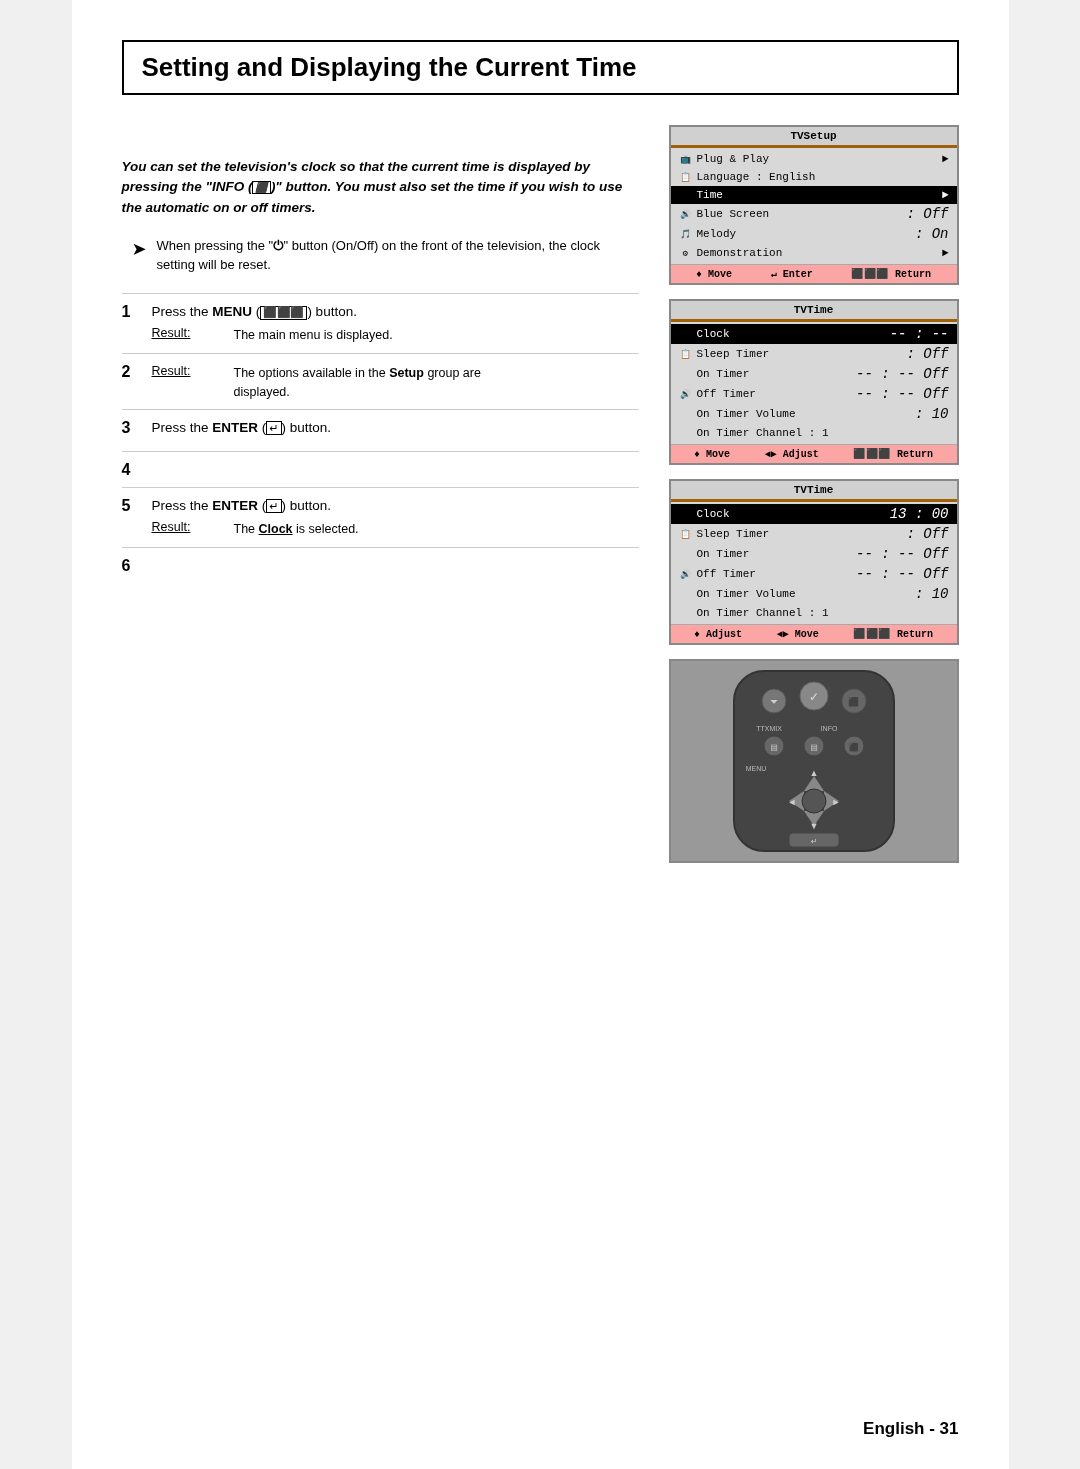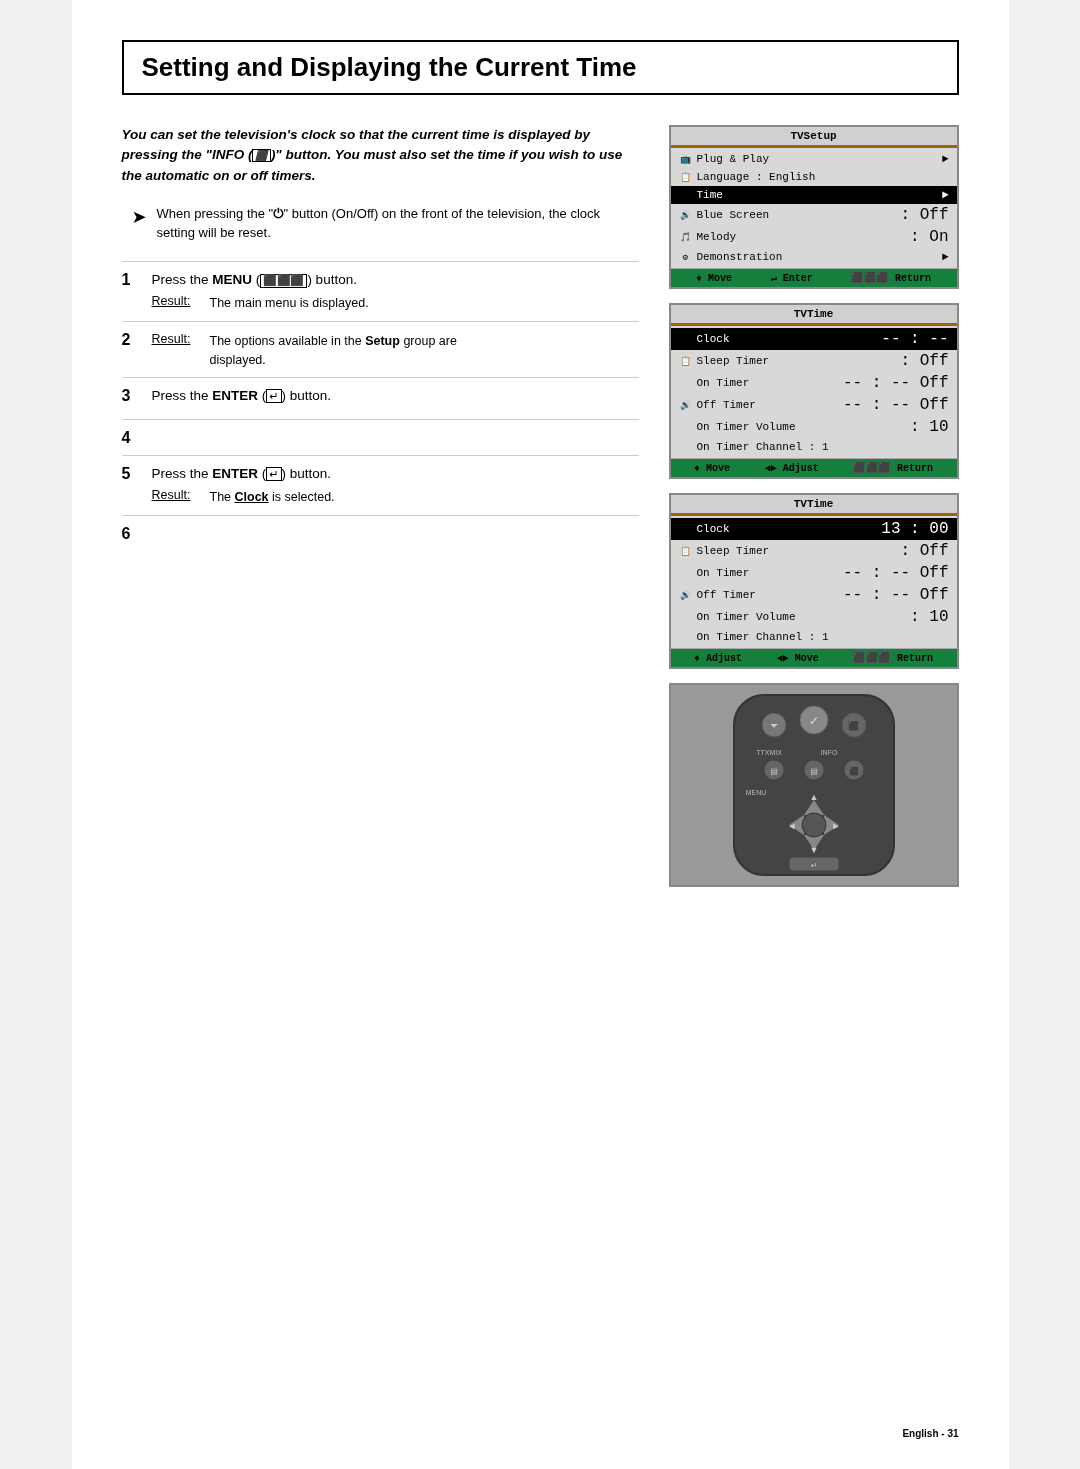--- a/index.html
+++ b/index.html
@@ -52,20 +52,21 @@
       gap: 14px;
     }
 
     
     .intro-para {
       font-style: italic;
       font-weight: bold;
       font-size: 13.5px;
       line-height: 1.5;
       margin-bottom: 18px;
+      margin-top: 32px;
     }
 
     
     .note-row {
       display: flex;
       align-items: flex-start;
       margin-bottom: 18px;
       padding-left: 10px;
     }
     .note-arrow {
@@ -101,20 +102,21 @@
     }
     .step-main {
       font-size: 13.5px;
       line-height: 1.5;
       margin-bottom: 4px;
     }
     .step-result-row {
       display: flex;
       align-items: flex-start;
       margin-top: 2px;
+      gap: 24px;
     }
     .result-label {
       font-size: 12.5px;
       text-decoration: underline;
       margin-right: 16px;
       flex-shrink: 0;
       min-width: 42px;
     }
     .result-text {
       font-size: 12.5px;
@@ -166,33 +168,34 @@
       width: 22px;
       text-align: center;
       font-size: 10px;
       flex-shrink: 0;
     }
     .tv-label {
       flex: 1;
       font-size: 11px;
     }
     .tv-value {
-      font-size: 16px;
+      font-size: 14px;
       margin-left: 4px;
+      font-style: italic;
     }
     .tv-arrow {
       font-size: 11px;
       margin-left: 4px;
     }
     .tv-footer {
       display: flex;
       justify-content: space-around;
       align-items: center;
       border-top: 1px solid #aaa;
-      background: #15803d;
+      background: #fca5a5;
       padding: 3px 6px;
       font-size: 10px;
     }
     .tv-footer span {
       font-size: 10px;
       font-weight: bold;
     }
 
     
     .remote-img {
@@ -205,21 +208,21 @@
       justify-content: center;
       position: relative;
       overflow: hidden;
     }
 
     
     .page-footer {
       position: absolute;
       bottom: 30px;
       right: 50px;
-      font-size: 10px;
+      font-size: 17px;
       font-weight: bold;
       text-align: center;
     }
     .mono { font-family: 'Courier New', Courier, monospace; }
   </style>
 </head>
 <body>
 
 <div class="page">
 

